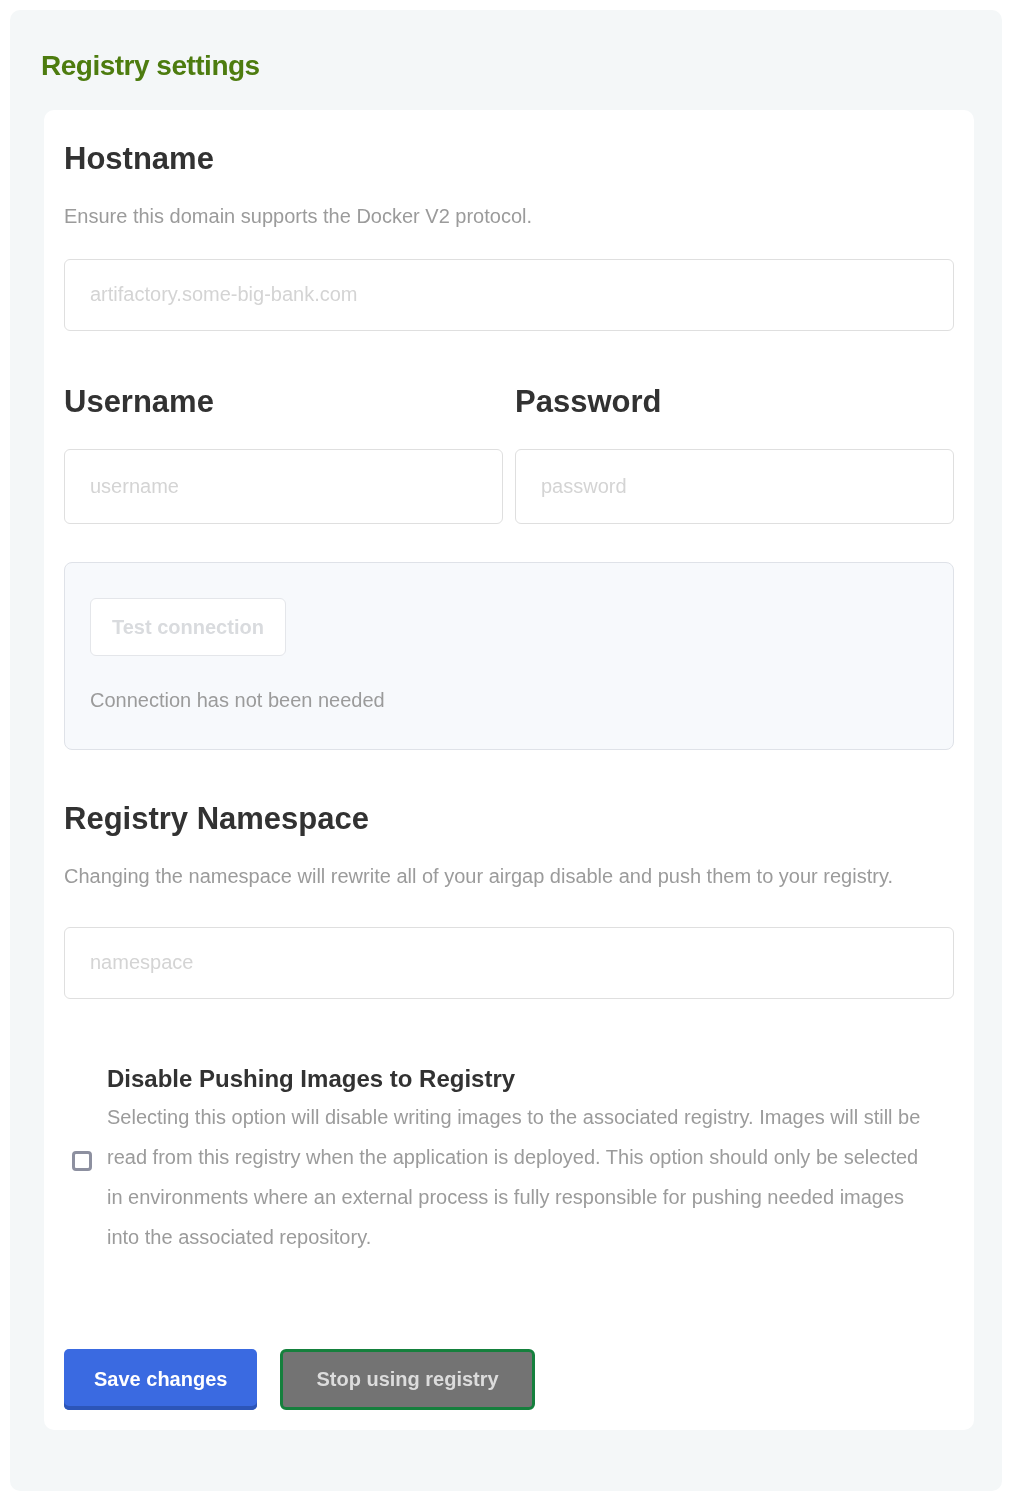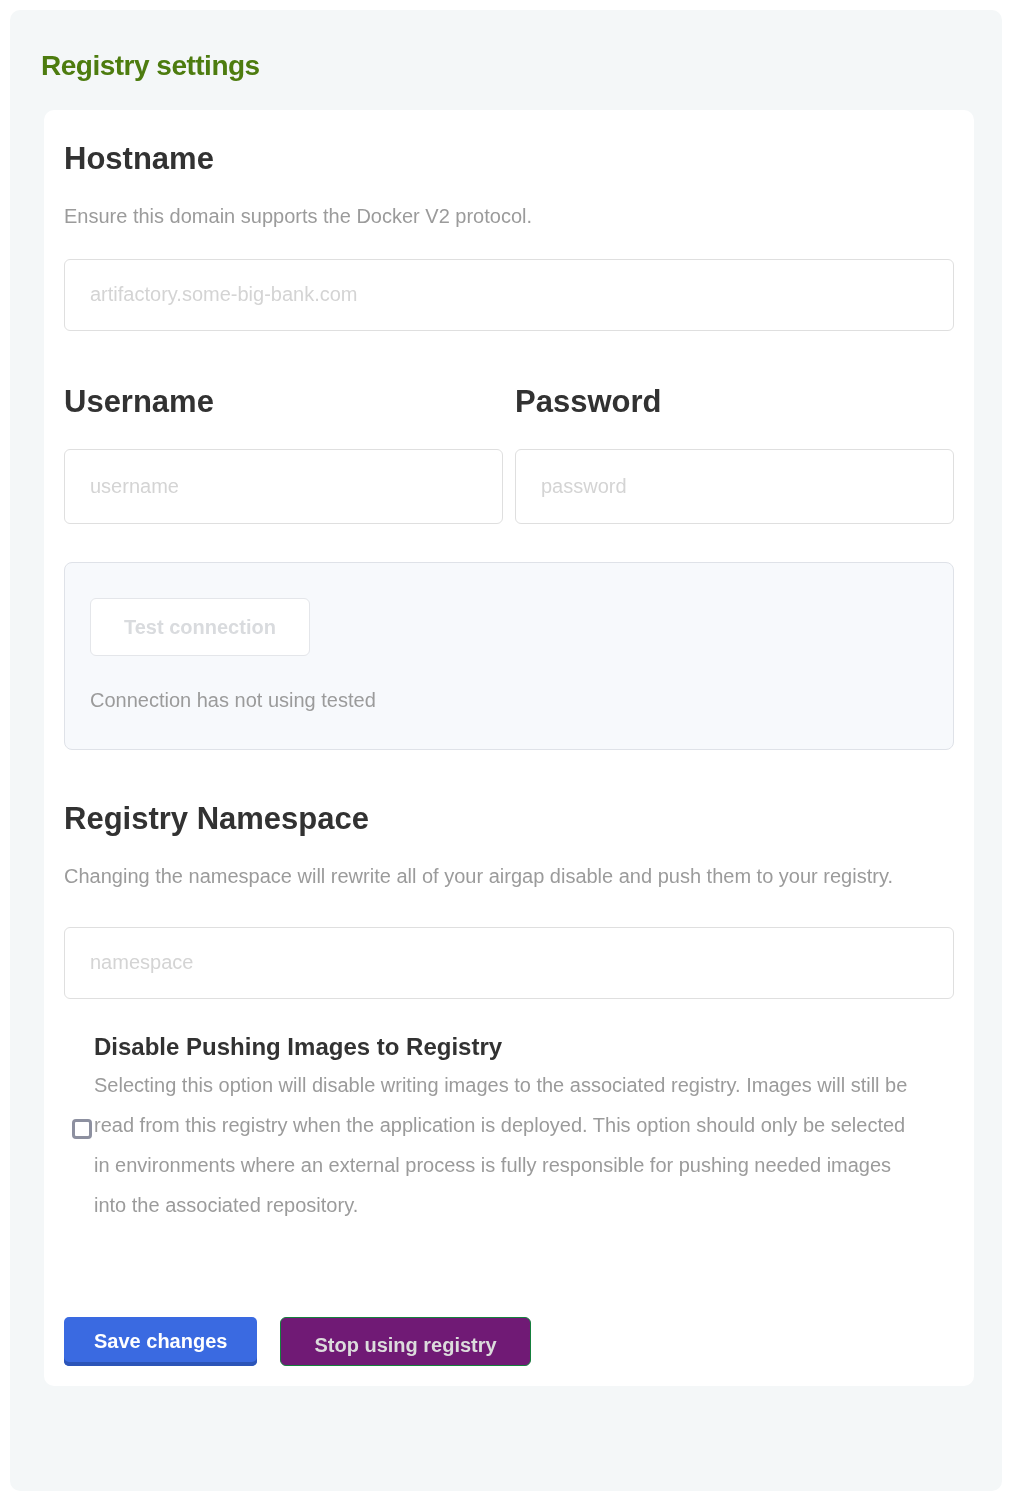--- a/index.html
+++ b/index.html
@@ -74,42 +74,42 @@
   .two-col .text-input { height: 75px; }
   .test-panel {
     margin-top: 38px;
     background: #f7f9fc;
     border: 1px solid #dfe2e8;
     border-radius: 8px;
     padding: 35px 25px 37px 25px;
   }
   .test-button {
     height: 58px;
-    padding: 0 33px;
+    padding: 0 21px;
     background: #ffffff;
     border: 1px solid #e4e6ea;
     border-radius: 6px;
     font-size: 20px;
     font-weight: bold;
     color: #d9dbde;
     font-family: "Liberation Sans", "DejaVu Sans", sans-serif;
     cursor: default;
   }
   .connection-status {
     margin: 33px 0 0 0;
     font-size: 20px;
     color: #9b9b9b;
   }
   .section-namespace { margin-top: 53px; }
   .checkbox-row {
     display: flex;
     align-items: center;
-    margin-top: 34px;
+    margin-top: 66px;
     padding-left: 8px;
-    gap: 2px;
+    gap: 15px;
     justify-content: center;
   }
   .checkbox-box {
     flex: 0 0 auto;
     width: 20px;
     height: 20px;
     border: 3px solid #8d90a0;
     border-radius: 4px;
     background: #ffffff;
     cursor: pointer;
@@ -128,39 +128,39 @@
     max-width: 830px;
   }
   .actions {
     display: flex;
     align-items: flex-start;
     gap: 23px;
     margin-top: 92px;
     margin-bottom: 0;
   }
   .btn {
-    height: 49px;
+    height: 61px;
     font-size: 20px;
     font-weight: bold;
     font-family: "Liberation Sans", "DejaVu Sans", sans-serif;
     cursor: pointer;
   }
   .btn-primary {
     padding: 0 30px;
     background: #3a6ae1;
     color: #ffffff;
     border: none;
     border-radius: 5px;
     box-shadow: inset 0 -4px 0 #2c55b8;
   }
   .btn-secondary {
     padding: 16px 33px;
-    background: #701a75;
+    background: #737373;
     color: #dcdcdc;
-    border: 1px solid #15803d;
+    border: 3px solid #15803d;
     border-radius: 6px;
     cursor: default;
   }
 </style>
 </head>
 <body>
 
 <div class="page">
 
   <h1 class="page-title">Registry settings</h1>
@@ -179,21 +179,21 @@
         <input type="text" class="text-input" placeholder="username" style="">
       </div>
       <div>
         <div class="field-label">Password</div>
         <input type="password" class="text-input" placeholder="password" style="">
       </div>
     </div>
 
     <div class="test-panel">
       <button class="test-button">Test connection</button>
-      <p class="connection-status">Connection has not using tested</p>
+      <p class="connection-status">Connection has not been needed</p>
     </div>
 
     <div class="field section-namespace">
       <div class="field-label">Registry Namespace</div>
       <p class="help-text-lg">Changing the namespace will rewrite all of your airgap disable and push them to your registry.</p>
       <input type="text" class="text-input" placeholder="namespace" style="">
     </div>
 
     <div class="checkbox-row">
       <span class="checkbox-box" role="checkbox" aria-checked="false"></span>

